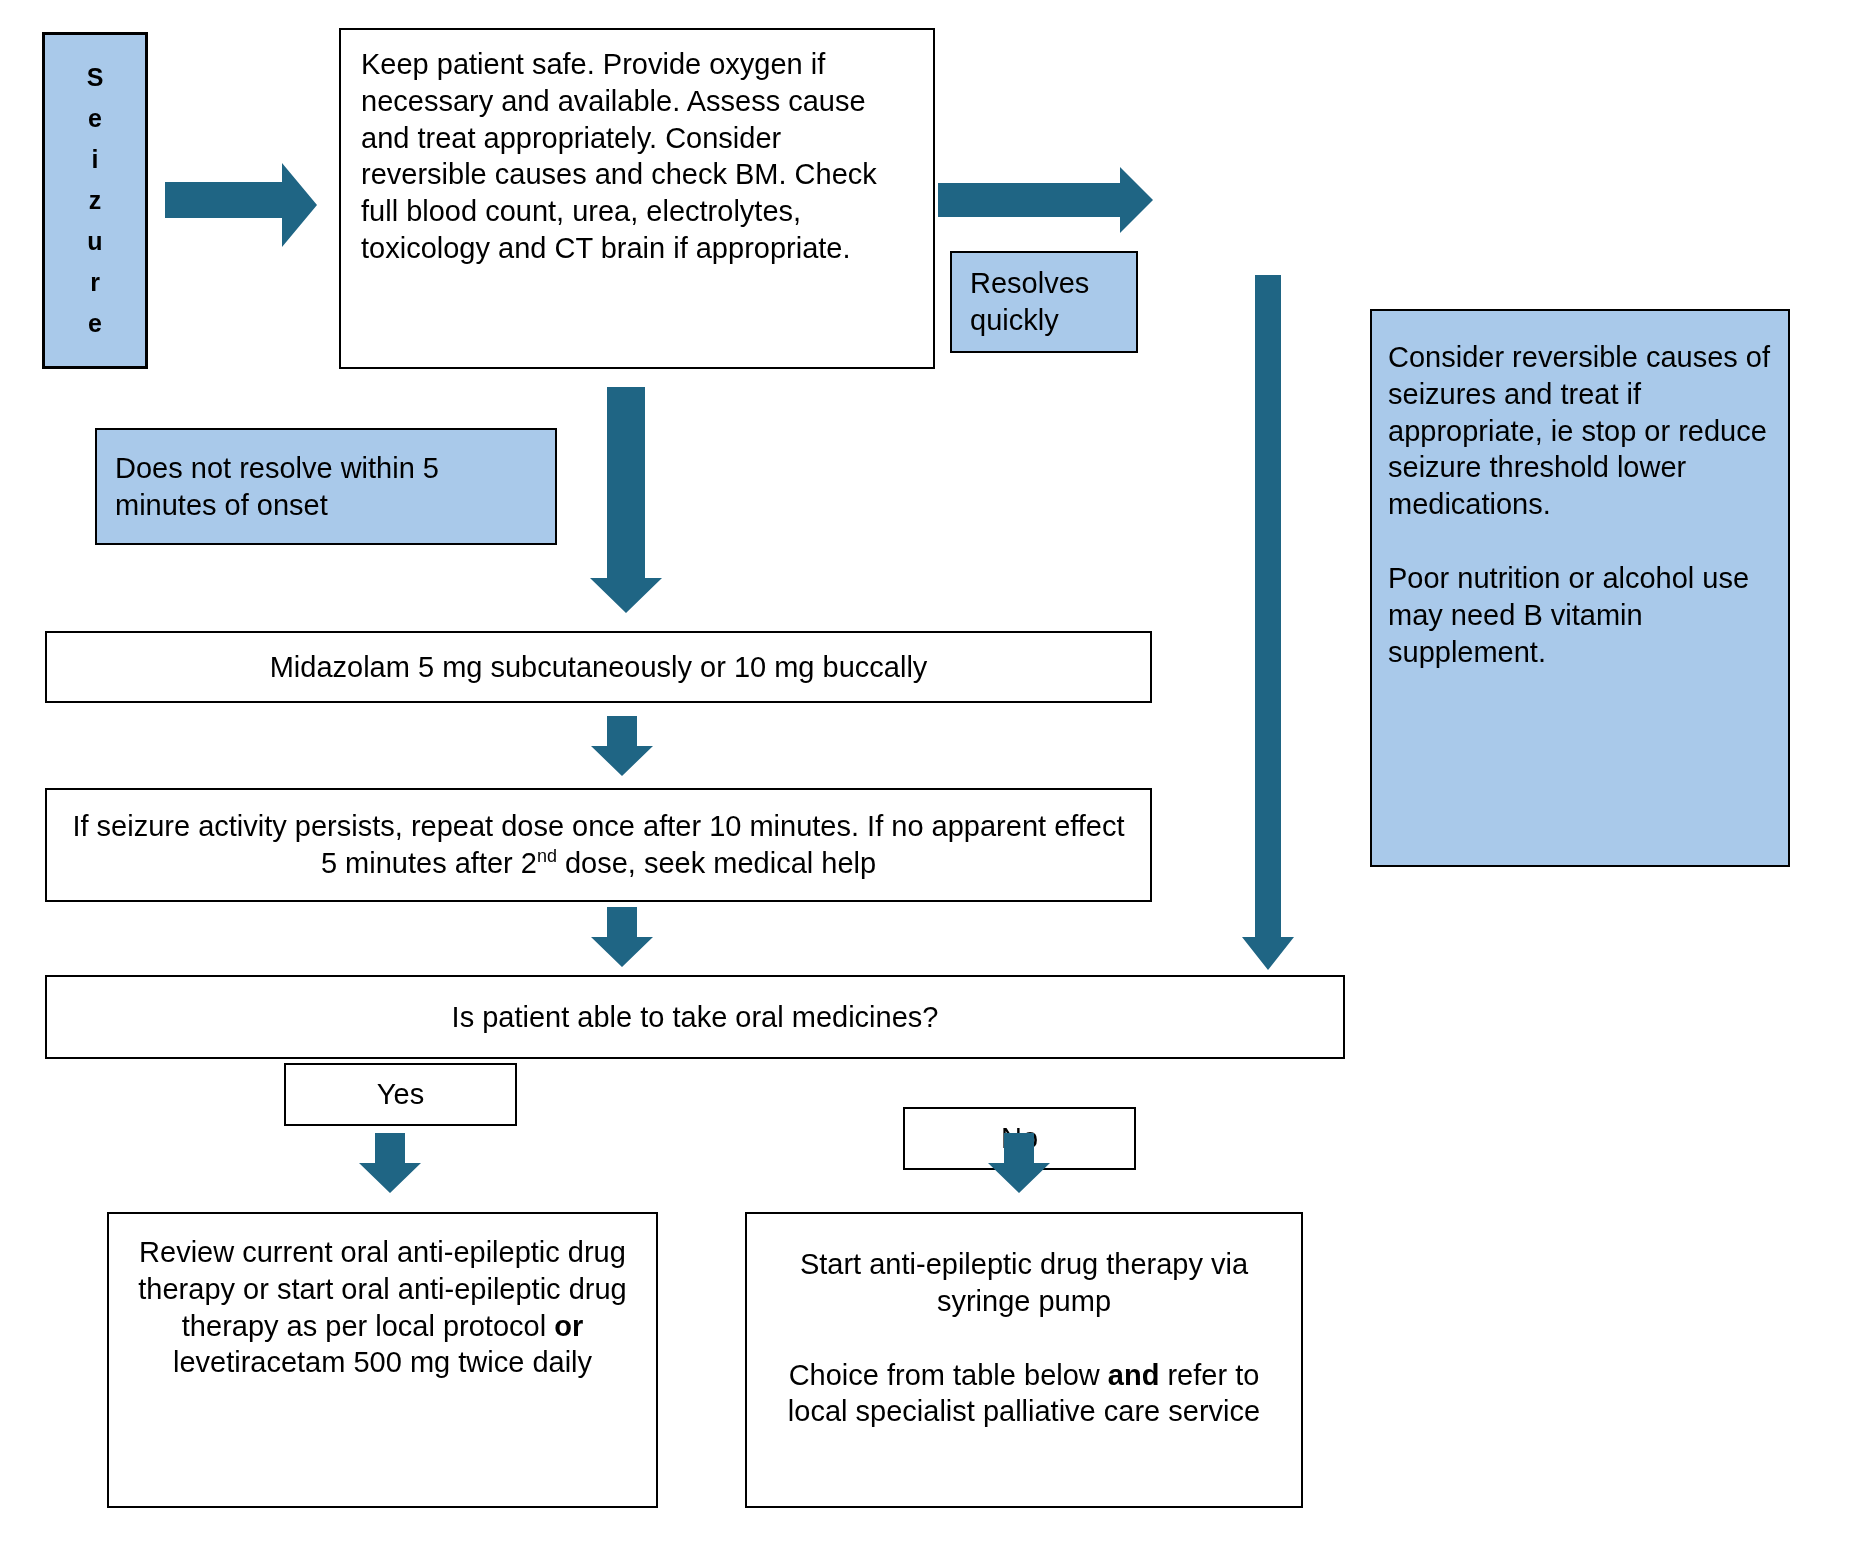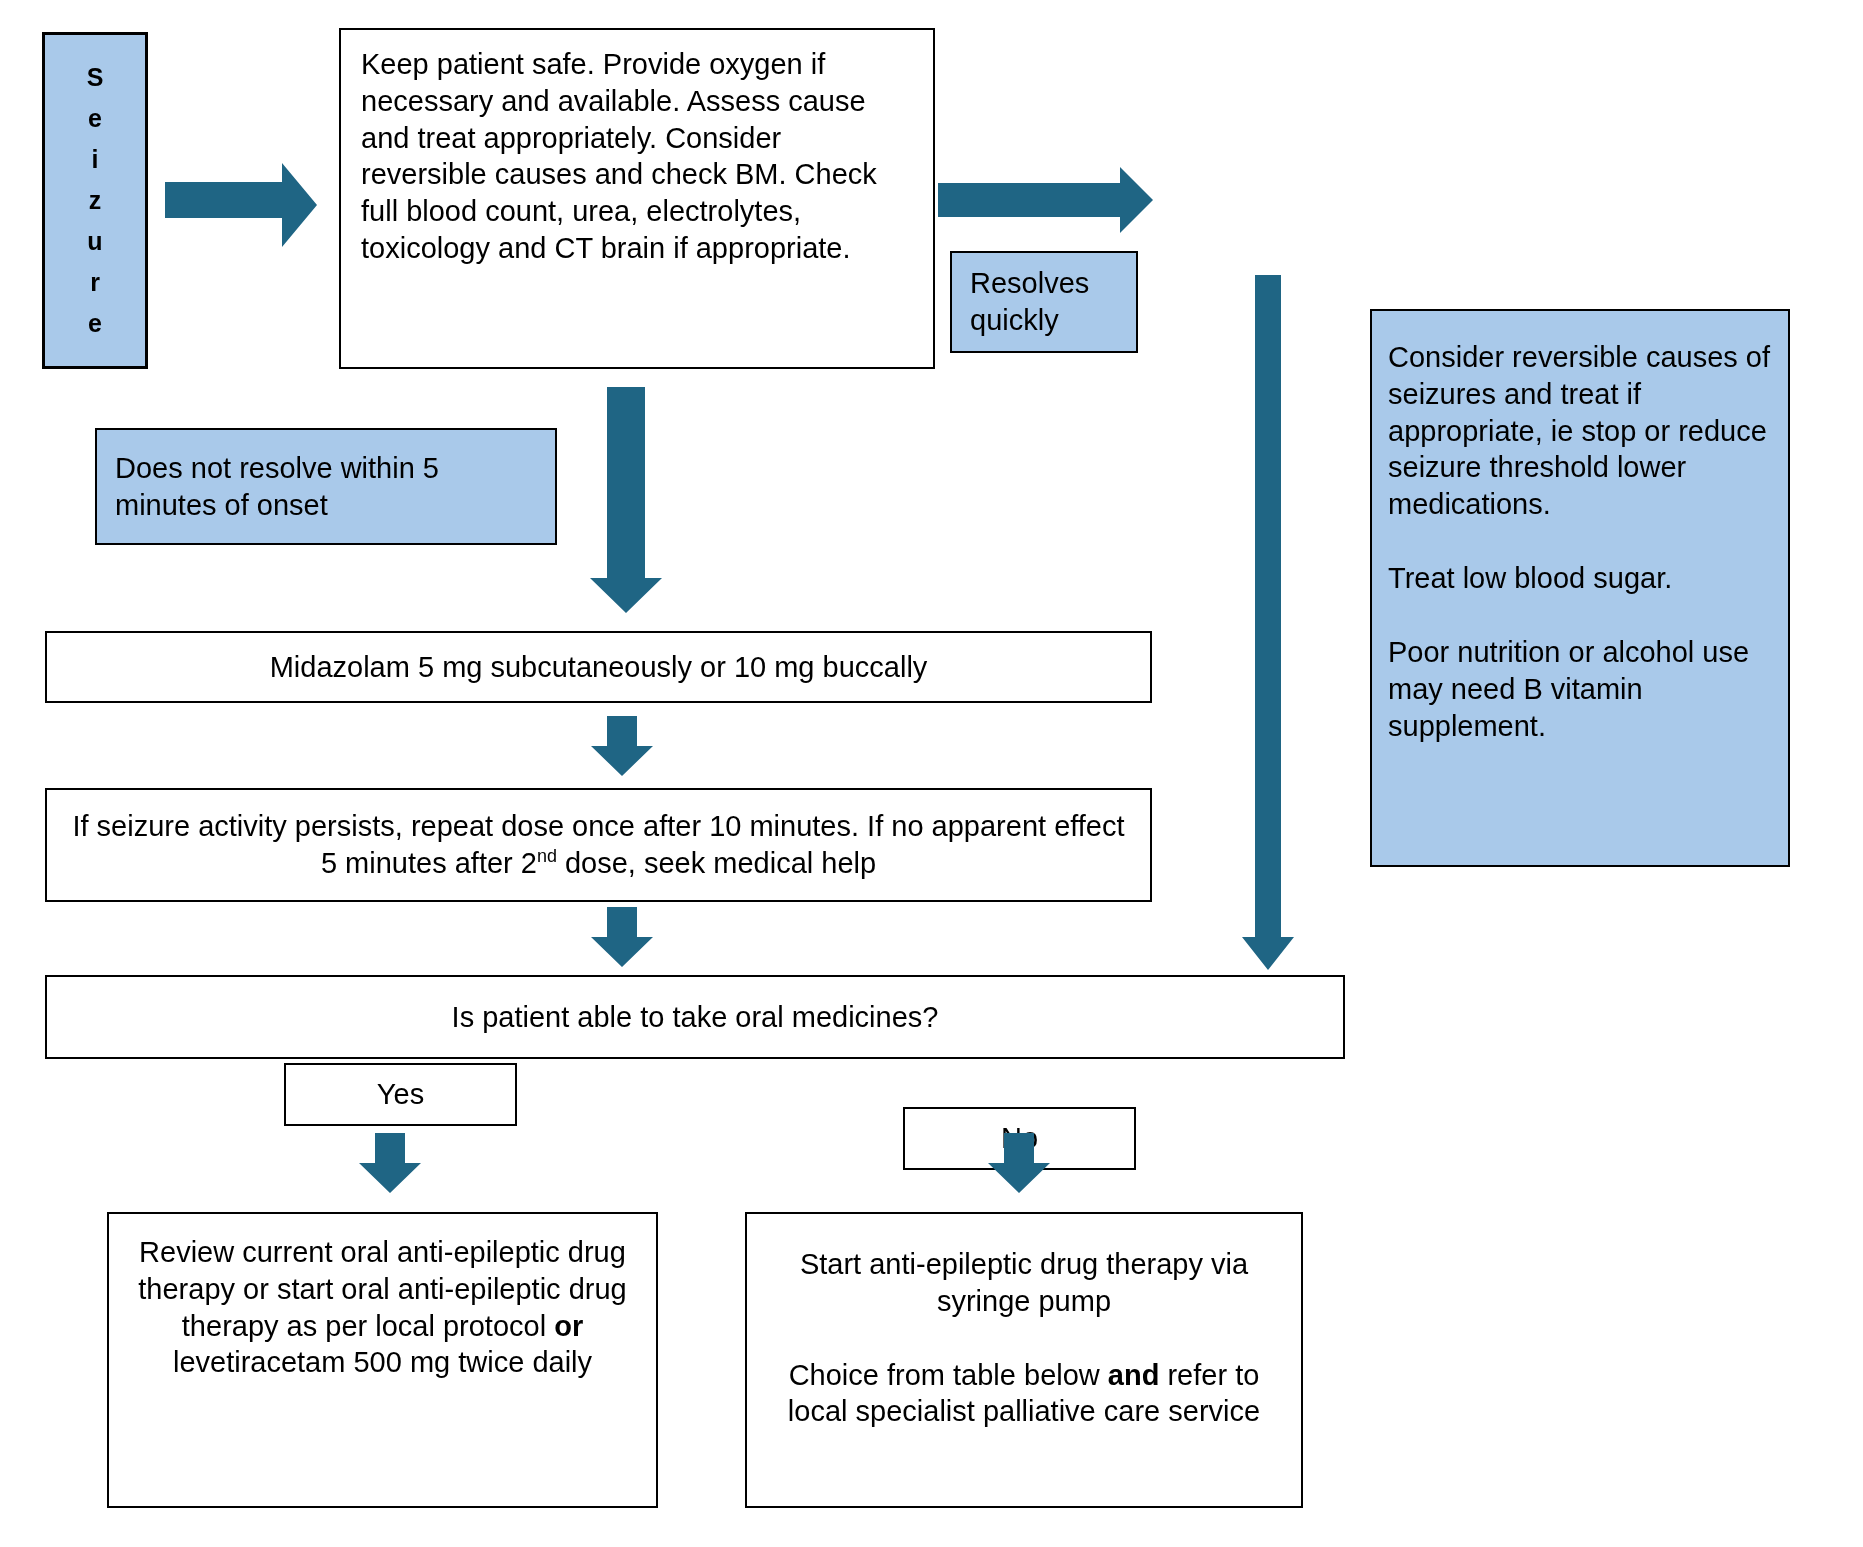--- a/index.html
+++ b/index.html
@@ -66,21 +66,20 @@
   <div class="box blue pad vcenter" style="left:950px; top:251px; width:188px; height:102px;">
     <span>Resolves quickly</span>
   </div>
 
   <svg class="arrow" style="left:1242px; top:275px;" width="52" height="695" viewBox="0 0 52 695">
     <polygon points="13,0 39,0 39,662 52,662 26,695 0,662 13,662"></polygon>
   </svg>
 
   <div class="box blue pad" style="left:1370px; top:309px; width:420px; height:558px; padding:16px 16px;">
     <p class="para">Consider reversible causes of seizures and treat if appropriate, ie stop or reduce seizure threshold lower medications.</p>
-    <p class="para">Treat low blood sugar.</p>
     <p class="para">Poor nutrition or alcohol use may need B vitamin supplement.</p>
   </div>
 
   <div class="box blue pad vcenter" style="left:95px; top:428px; width:462px; height:117px;">
     <span>Does not resolve within 5 minutes of onset</span>
   </div>
 
   <svg class="arrow" style="left:590px; top:387px;" width="72" height="226" viewBox="0 0 72 226">
     <polygon points="17,0 55,0 55,191 72,191 36,226 0,191 17,191"></polygon>
   </svg>

